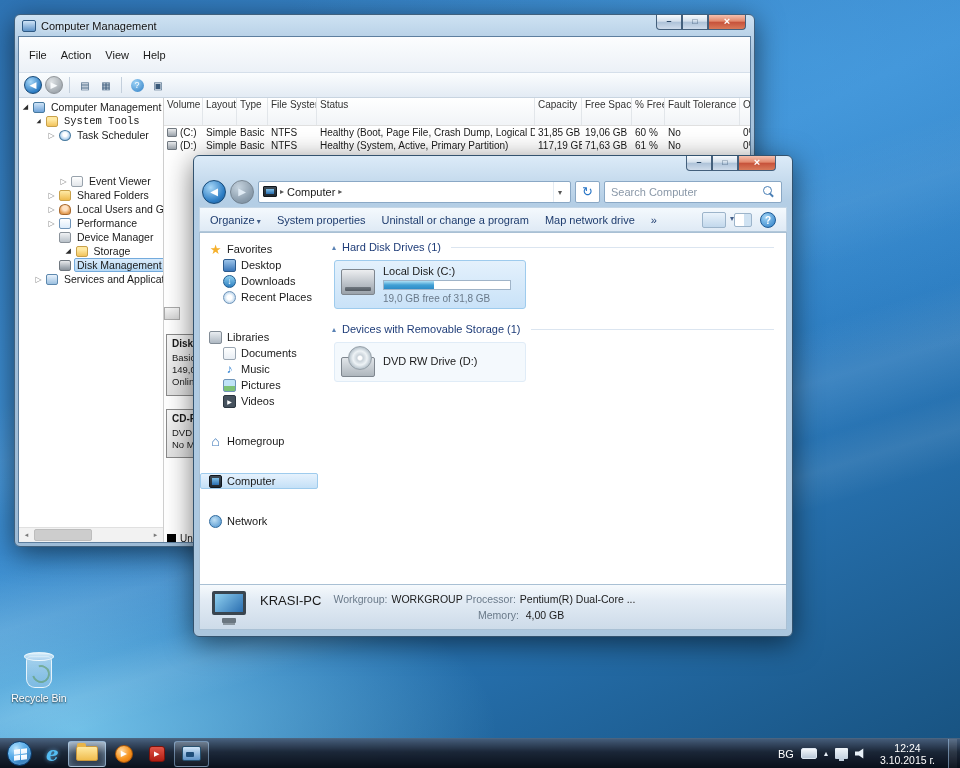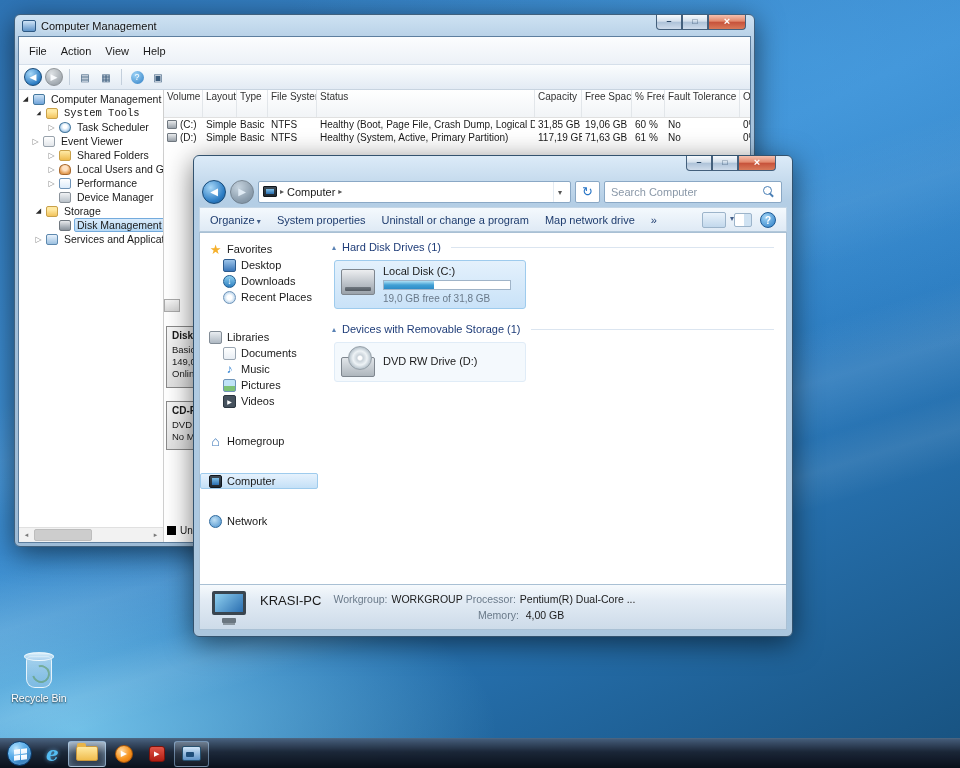--- a/index.html
+++ b/index.html
@@ -31,21 +31,21 @@
 
   
   #mmc { left:14px; top:14px; width:741px; height:533px; z-index:10;
     background:linear-gradient(#cee2f2,#a7c4de 40px,#9dbbd6); border:1px solid #40617e; }
   #mmc .cap-btns { right:8px; }
   #mmc .titlebar { height:21px; display:flex; align-items:center; gap:5px; padding:0 7px; }
   .title-text { font-size:11px; color:#111; text-shadow:0 0 5px rgba(255,255,255,.9); }
   .app-icon { width:14px; height:12px; border-radius:2px; background:linear-gradient(#cfe4f7,#5e93c8); border:1px solid #2f5a84; }
   #mmc .inner { position:absolute; left:3px; right:3px; top:21px; bottom:3px; background:#fff;
     border:1px solid #5d7e9e; display:flex; flex-direction:column; overflow:hidden; }
-  .menubar { height:28px; background:linear-gradient(#fcfdfe,#ecf1f7); border-bottom:1px solid #d5dfea;
+  .menubar { height:36px; background:linear-gradient(#fcfdfe,#ecf1f7); border-bottom:1px solid #d5dfea;
     display:flex; align-items:center; padding:0 3px; }
   .menu-item { padding:2px 7px; font-size:11px; }
   .mmc-toolbar { height:25px; background:linear-gradient(#fbfdfe,#e3ebf4); border-bottom:1px solid #c8d4e0;
     display:flex; align-items:center; gap:3px; padding:0 5px; }
   .nav-circle { width:18px; height:18px; border-radius:50%; flex:none;
     background:radial-gradient(circle at 35% 30%,#a8d8f8,#2d7dc4 70%,#1c5a96);
     border:1px solid #174a78; color:#fff; font-size:9px; line-height:16px; text-align:center; }
   .nav-circle.back::before { content:"◀"; } .nav-circle.fwd::before { content:"▶"; }
   .nav-circle.disabled { filter:grayscale(.9); opacity:.55; }
   .tb-sep { width:1px; height:16px; background:#c3cfdc; margin:0 3px; }
@@ -337,21 +337,21 @@
               <span class="tic folder-icon"></span>
               <span class="lbl">System Tools</span>
             </div>
 
             <div class="tree-row" data-expand="closed" style="padding-left: 28px;">
               <span class="tw"></span>
               <span class="tic scheduler-icon"></span>
               <span class="lbl">Task Scheduler</span>
             </div>
 
-            <div class="tree-row" data-expand="closed" style="padding-left: 12px;">
+            <div class="tree-row" data-expand="closed" style="padding-left: 40px; margin-top: 32px;">
               <span class="tw"></span>
               <span class="tic eventlog-icon"></span>
               <span class="lbl">Event Viewer</span>
             </div>
 
             <div class="tree-row" data-expand="closed" style="padding-left: 28px;">
               <span class="tw"></span>
               <span class="tic shares-icon"></span>
               <span class="lbl">Shared Folders</span>
             </div>
@@ -367,21 +367,21 @@
               <span class="tic performance-icon"></span>
               <span class="lbl">Performance</span>
             </div>
 
             <div class="tree-row" data-expand="none" style="padding-left: 28px;">
               <span class="tw"></span>
               <span class="tic devices-icon"></span>
               <span class="lbl">Device Manager</span>
             </div>
 
-            <div class="tree-row" data-expand="open" style="padding-left: 15px;">
+            <div class="tree-row" data-expand="open" style="padding-left: 15px; justify-content: center;">
               <span class="tw"></span>
               <span class="tic folder-icon"></span>
               <span class="lbl">Storage</span>
             </div>
 
             <div class="tree-row selected" data-expand="none" style="padding-left: 28px;">
               <span class="tw"></span>
               <span class="tic disk-icon"></span>
               <span class="lbl">Disk Management</span>
             </div>
@@ -656,13 +656,25 @@
   <div class="task-btn">
       <span class="wmp-glyph"></span>
     </div>
   <div class="task-btn">
       <span class="mpc-glyph"></span>
     </div>
   <div class="task-btn active">
       <span class="mmc-glyph"></span>
     </div>
 
+  <div class="tray">
+    <span class="tray-lang">BG</span>
+    <span class="kbd-ic"></span>
+    <span class="up-ic"></span>
+    <span class="net-ic"></span>
+    <span class="vol-ic-tray"></span>
+    <div class="clock">
+      <div>12:24</div>
+      <div>3.10.2015 г.</div>
+    </div>
+    <div class="show-desktop"></div>
+  </div>
 </div>
 
 </body></html>

